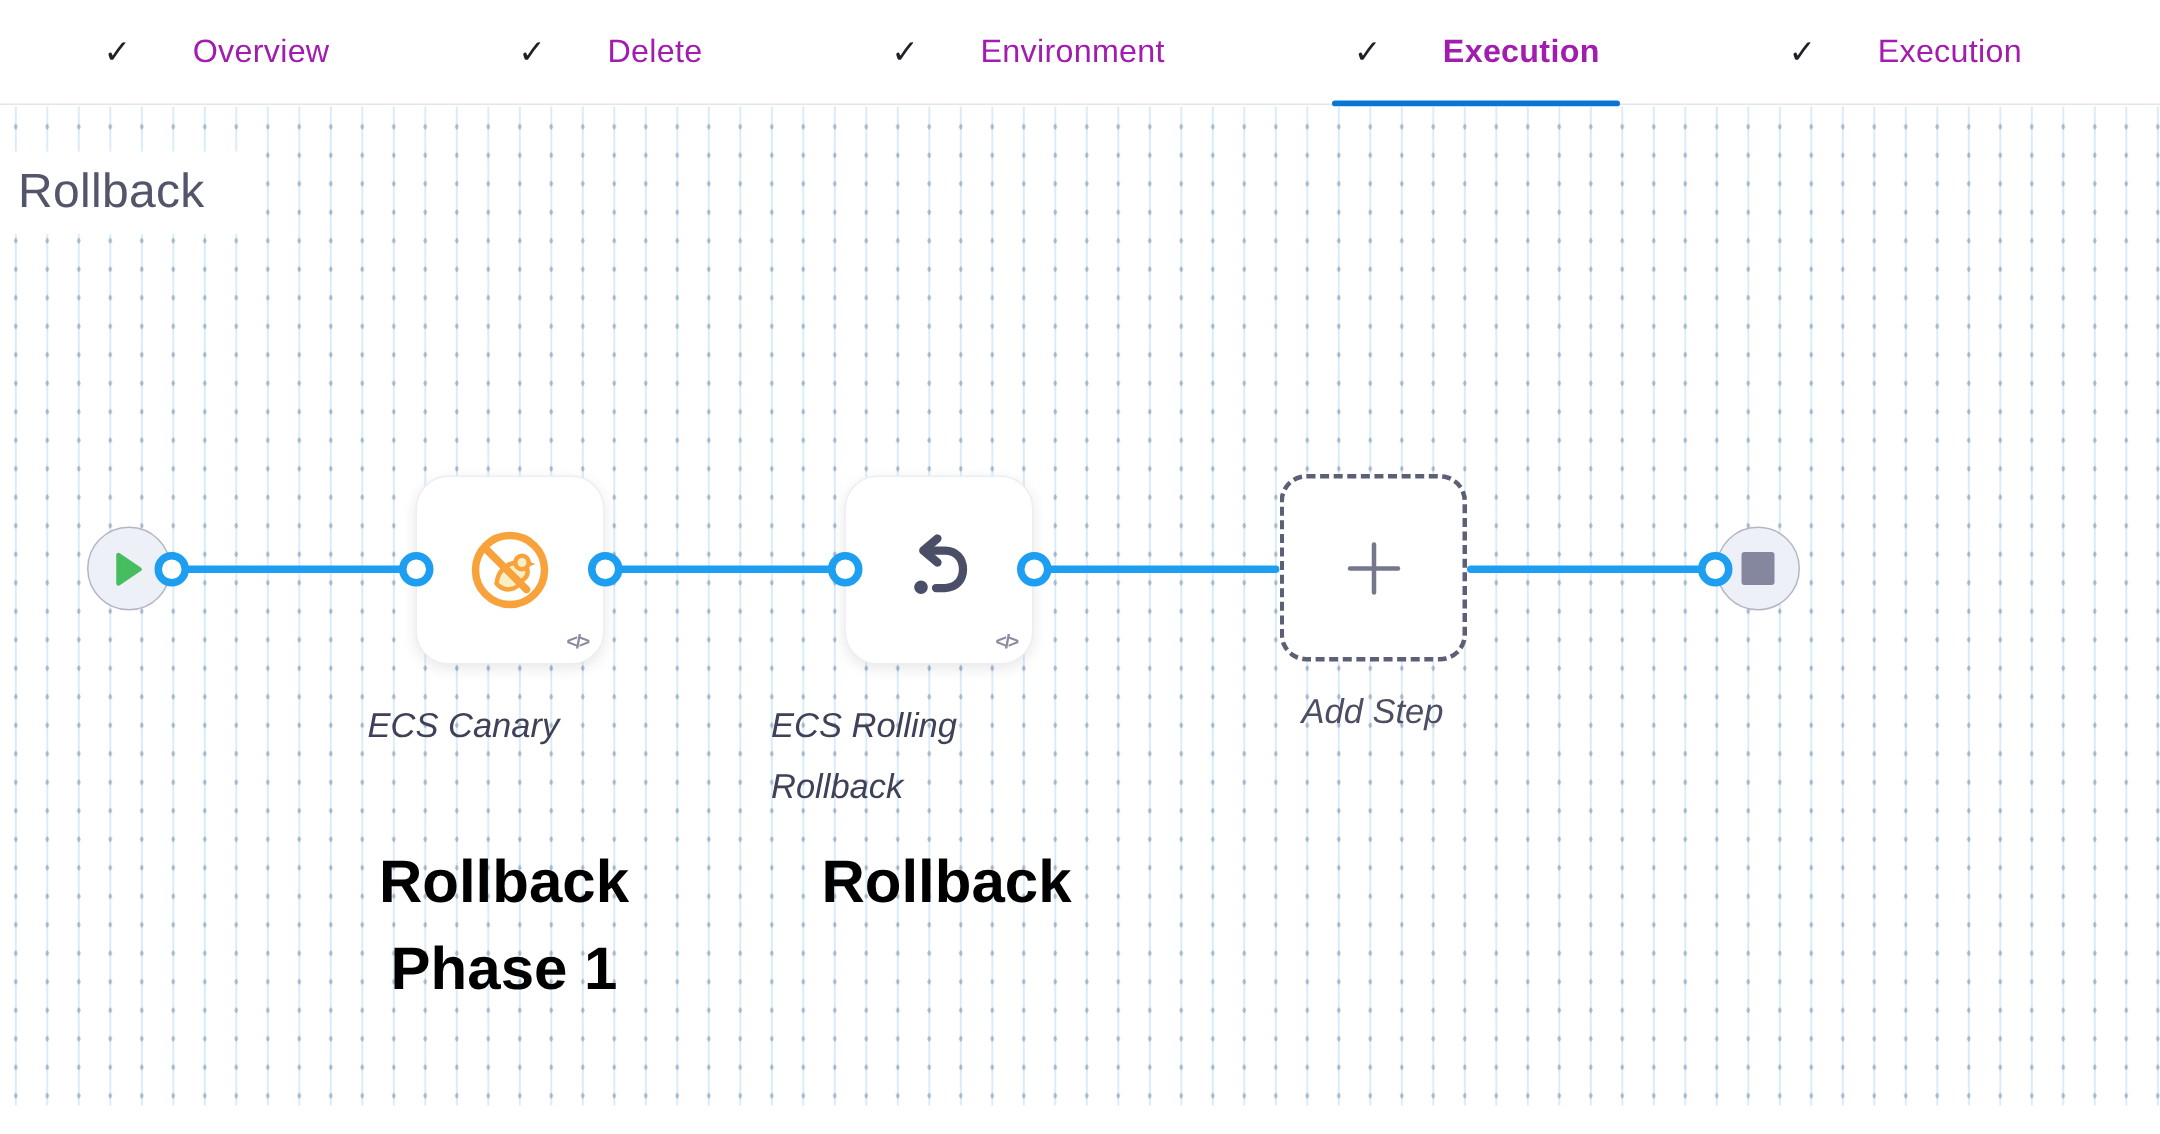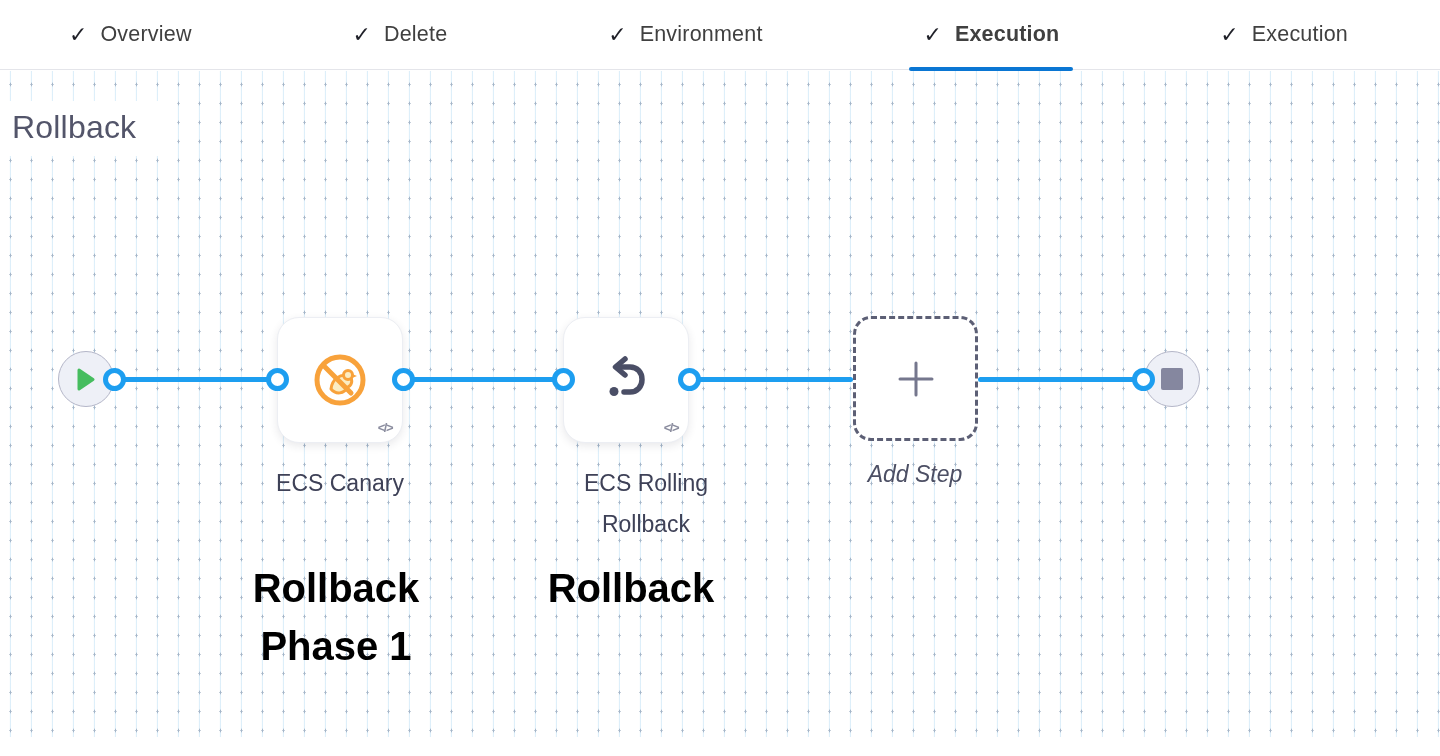--- a/index.html
+++ b/index.html
@@ -11,21 +11,21 @@
     position: absolute; top: 0; left: 0; width: 1440px; height: 70px;
     background: #ffffff; border-bottom: 1px solid #e4e5ea;
     display: flex; align-items: center; justify-content: space-between;
     padding: 0 78px 0 55px;
   }
   .tab {
     position: relative; height: 70px; display: flex; align-items: center;
     gap: 13px; padding: 0 14px; cursor: pointer;
   }
   .tab .check { font-size: 22px; font-weight: 700; color: #1f2028; line-height: 1; }
-  .tab .tab-label { font-size: 21.5px; font-weight: 500; color: #404040; letter-spacing: 0.2px; }
+  .tab .tab-label { font-size: 21.5px; font-weight: 500; color: #a21caf; letter-spacing: 0.2px; margin-left: 28px; }
   .tab.active .tab-label { font-weight: 700; }
   .tab.active::after {
     content: ""; position: absolute; left: 0; right: 0; bottom: -1px;
     height: 4px; background: #0a76d3; border-radius: 2px;
   }
 
   
   .canvas {
     position: absolute; top: 71px; left: 0; width: 1440px; height: 666px;
     background-color: #ffffff;
@@ -71,21 +71,21 @@
   }
   .add-step-card {
     position: absolute; top: 245px; left: 853px; width: 125px; height: 125px;
     background: #ffffff; border: 3px dashed #5c5f75; border-radius: 18px;
     display: flex; align-items: center; justify-content: center; cursor: pointer;
   }
 
   
   .step-label {
     position: absolute; top: 392px; width: 190px;
-    text-align: center; font-size: 23px; font-weight: 500; color: #3e4157; line-height: 41px;
+    text-align: left; font-size: 23px; font-weight: 500; color: #3e4157; line-height: 41px; font-style: italic;
   }
   .add-step-label {
     position: absolute; top: 390px; left: 820px; width: 190px;
     text-align: center; font-size: 23px; font-weight: 500; color: #4c4f64; font-style: italic;
   }
   .annotation {
     position: absolute; top: 488px; width: 260px;
     text-align: center; font-size: 40px; font-weight: 700; color: #000000; line-height: 58px;
     font-family: "Liberation Sans", sans-serif;
   }
@@ -167,21 +167,21 @@
     <div class="port" style="left:102.5px;"></div>
     <div class="port" style="left:265.5px;"></div>
     <div class="port" style="left:391.5px;"></div>
     <div class="port" style="left:551.5px;"></div>
     <div class="port" style="left:677.5px;"></div>
     <div class="port" style="left:1131.5px;"></div>
 
     <div class="step-label" style="left:245px;">
       <div>ECS Canary</div>
     </div>
-    <div class="step-label" style="left:551px;">
+    <div class="step-label" style="left:514px;">
       <div>ECS Rolling</div>
       <div>Rollback</div>
     </div>
     <div class="add-step-label">Add Step</div>
 
     <div class="annotation" style="left:206px;">
       <div>Rollback</div>
       <div>Phase 1</div>
     </div>
     <div class="annotation" style="left:501px;">

